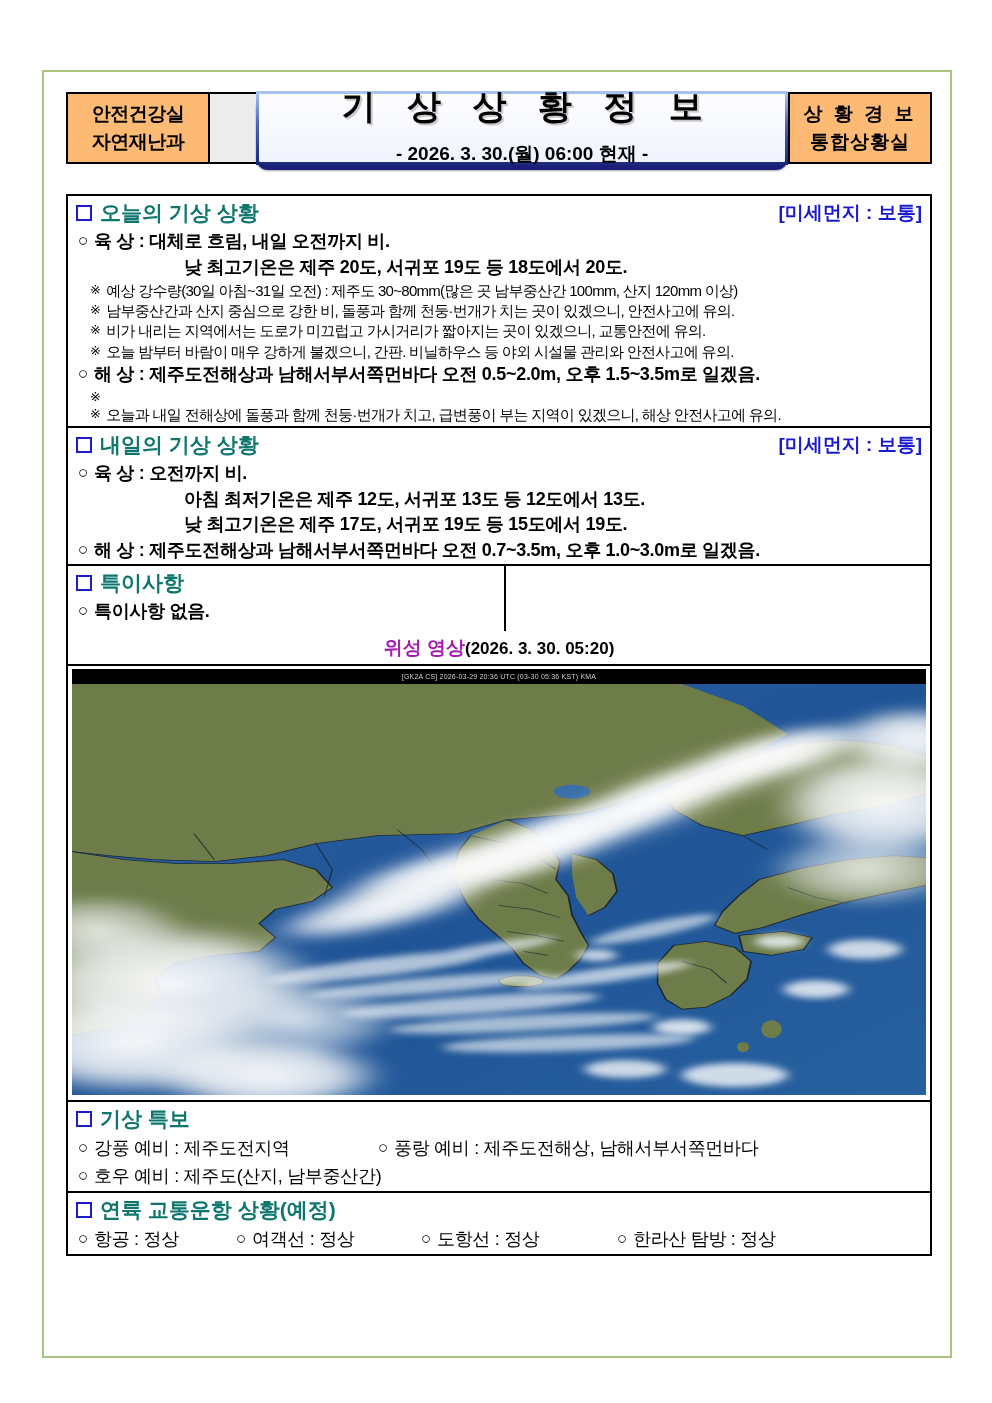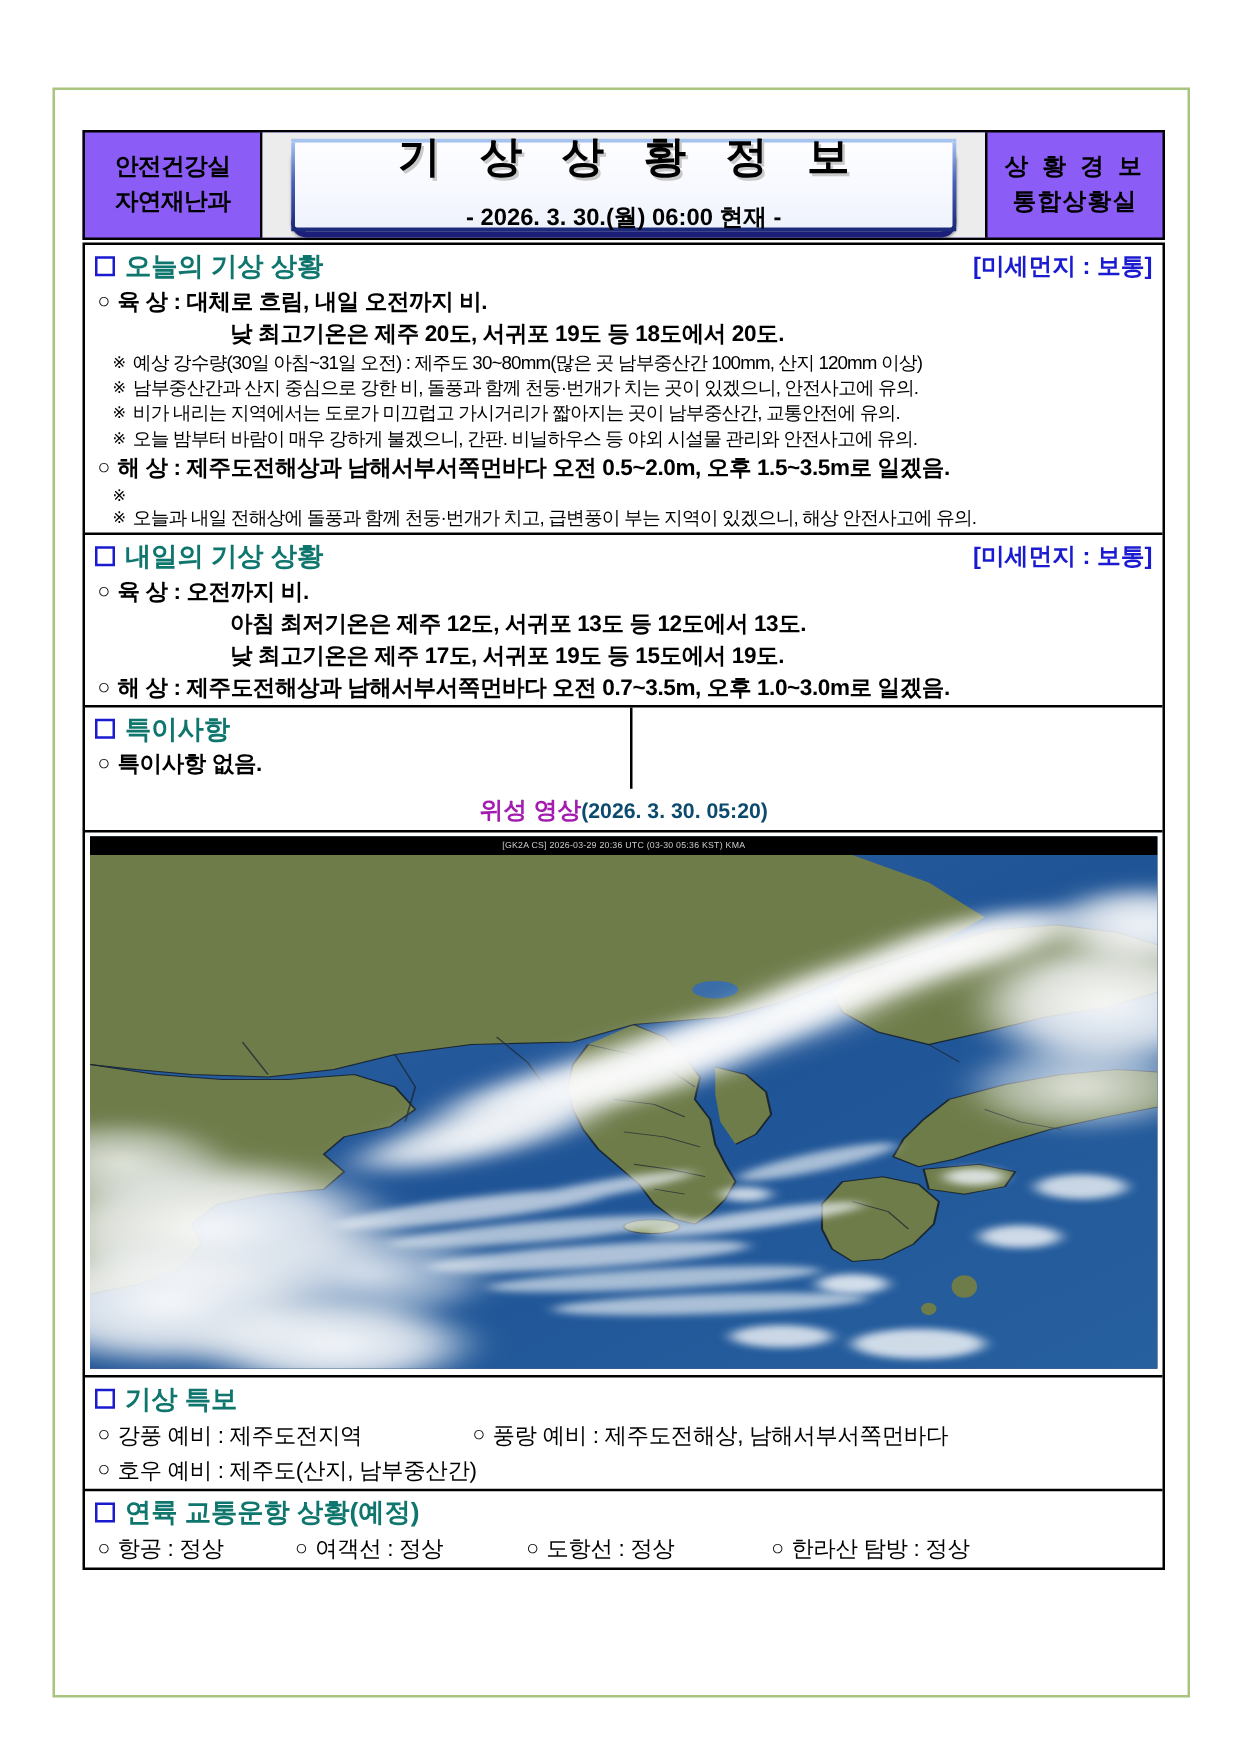--- a/index.html
+++ b/index.html
@@ -11,46 +11,46 @@
   #page {
     position: absolute;
     left: 42px; top: 70px;
     width: 910px; height: 1288px;
     border: 2px solid #a9c47f;
     box-sizing: border-box;
   }
   
   .header-row {
     position: absolute;
-    left: 22px; top: 32px;
-    width: 866px; height: 88px;
+    left: 22px; top: 20px;
+    width: 866px; height: 72px;
     display: flex;
     border: 2px solid #000;
     box-sizing: border-box;
-    background: #8b5cf6;
+    background: #fdba74;
   }
   .hdr-left, .hdr-right {
     width: 140px;
     display: flex; flex-direction: column;
     align-items: center; justify-content: center;
     font-weight: bold;
     font-size: 19px;
     letter-spacing: -0.5px;
     line-height: 1.45;
     color: #000;
     flex: none;
   }
   .hdr-left { border-right: 2px solid #000; }
   .hdr-right { border-left: 2px solid #000; letter-spacing: 1px; text-align: center; }
   .hdr-right .l1 { letter-spacing: 3px; }
   .hdr-center {
     flex: 1;
     position: relative;
     background: #ececec;
-    display: flex; align-items: center; justify-content: center;
+    display: flex; align-items: center; justify-content: flex-end;
   }
   .title-plate {
     position: relative;
     width: 92%;
     height: 74px;
     border-radius: 12px;
     background: linear-gradient(180deg,#fdfdff 0%, #f7f9ff 55%, #eef2fb 100%);
     border: 3px solid;
     border-image: linear-gradient(180deg,#a8c4f0 0%, #4a63b8 45%, #1b2a7a 100%) 1;
     box-shadow: 0 5px 0 #1b1f7a, 0 6px 2px rgba(0,0,0,.35);
@@ -138,21 +138,21 @@
   }
   .split-right { flex: 1; }
   .sat-cap {
     text-align: center;
     font-size: 19px; font-weight: bold;
     padding: 4px 0 3px 0;
     border-bottom: 2px solid #000;
     white-space: nowrap;
   }
   .sat-cap .b { color: #a21caf; }
-  .sat-cap .k { color: #0c4a6e; font-size: 17px; }
+  .sat-cap .k { color: #000000; font-size: 17px; }
   .sat-wrap { padding: 3px 4px 5px 4px; }
   .sat {
     position: relative;
     width: 100%;
     height: 426px;
     background: #0b2f63;
     overflow: hidden;
   }
   .sat-hdr {
     position: absolute; left:0; top:0; right:0; height: 15px;
@@ -215,21 +215,21 @@
       <div class="note">
         <span class="ast">※</span>
         <span>예상 강수량(30일 아침~31일 오전) : 제주도 30~80mm(많은 곳 남부중산간 100mm, 산지 120mm 이상)</span>
       </div>
       <div class="note">
         <span class="ast">※</span>
         <span>남부중산간과 산지 중심으로 강한 비, 돌풍과 함께 천둥·번개가 치는 곳이 있겠으니, 안전사고에 유의.</span>
       </div>
       <div class="note">
         <span class="ast">※</span>
-        <span>비가 내리는 지역에서는 도로가 미끄럽고 가시거리가 짧아지는 곳이 남부중산간, 교통안전에 유의.</span>
+        <span>비가 내리는 지역에서는 도로가 미끄럽고 가시거리가 짧아지는 곳이 있겠으니, 교통안전에 유의.</span>
       </div>
       <div class="note">
         <span class="ast">※</span>
         <span>오늘 밤부터 바람이 매우 강하게 불겠으니, 간판. 비닐하우스 등 야외 시설물 관리와 안전사고에 유의.</span>
       </div>
 
       <div class="line bold">
         <span class="bullet">○</span>
         <span>해 상 : 제주도전해상과 남해서부서쪽먼바다 오전 0.5~2.0m, 오후 1.5~3.5m로 일겠음.</span>
       </div>

